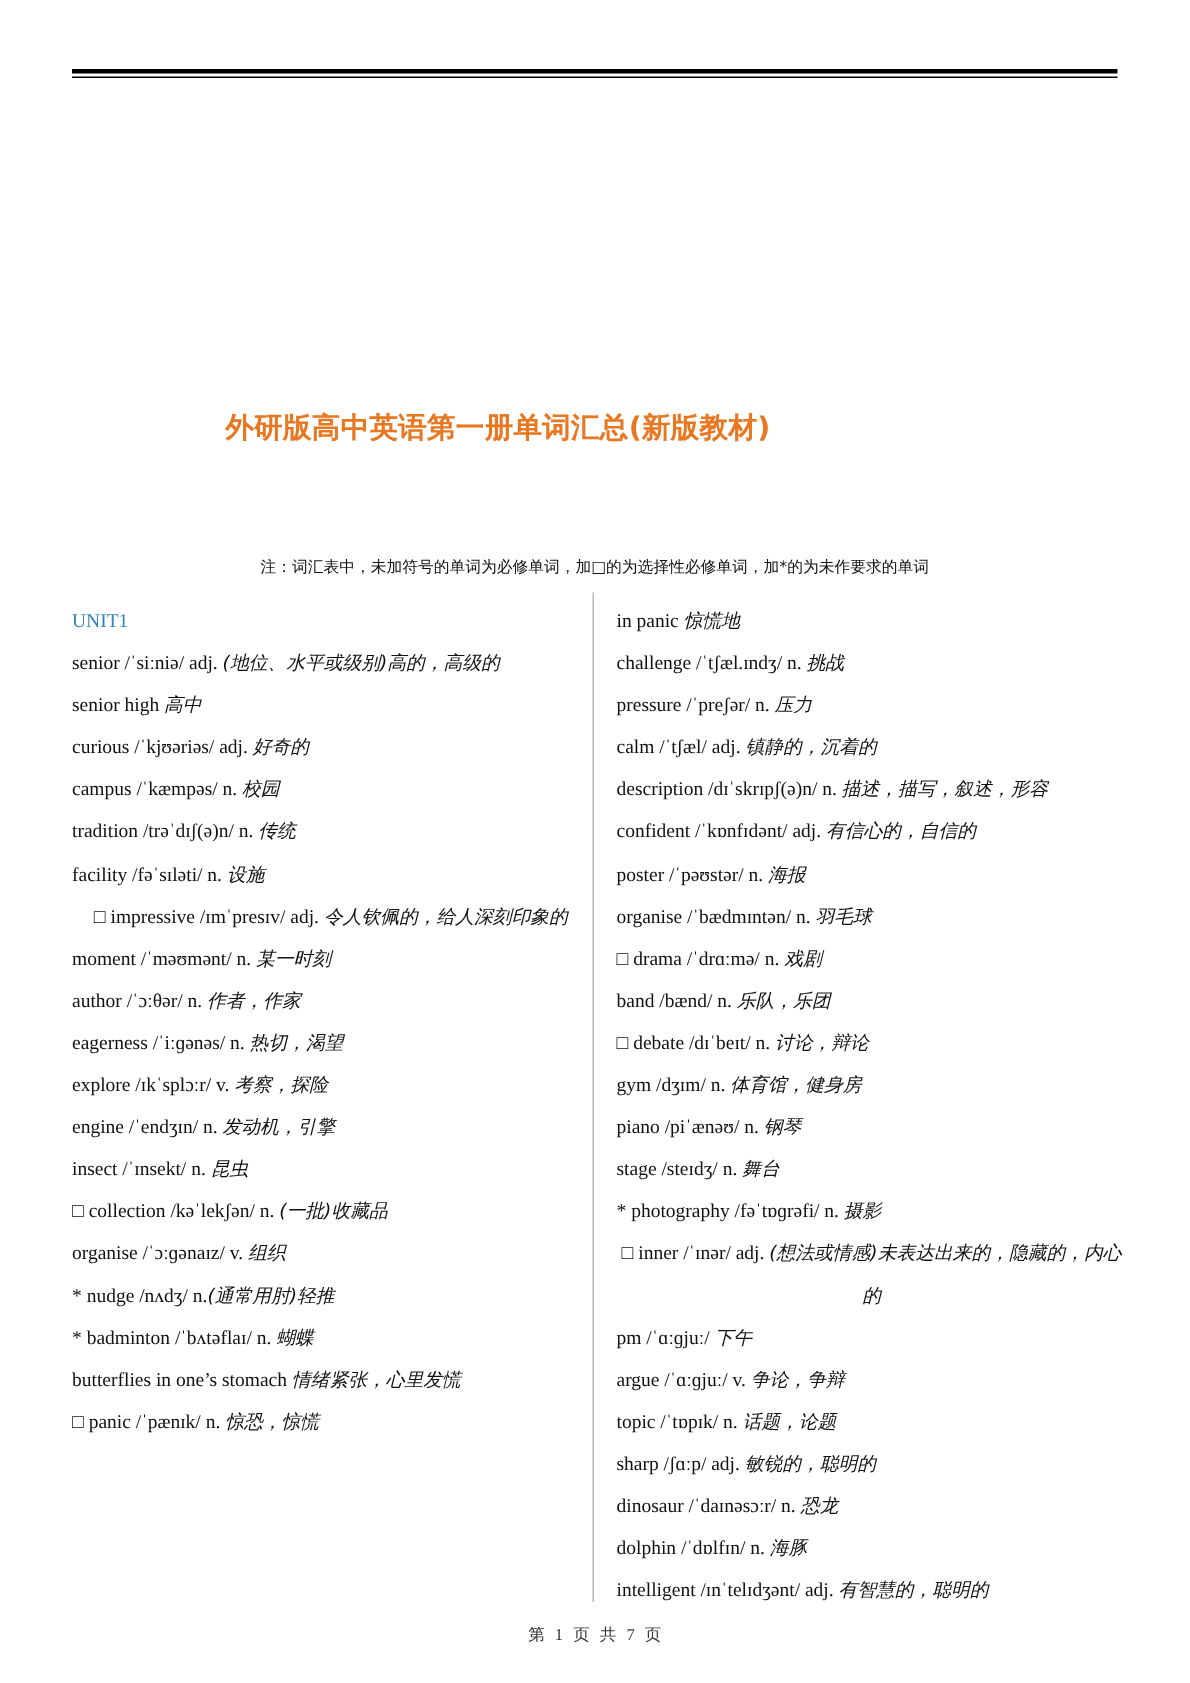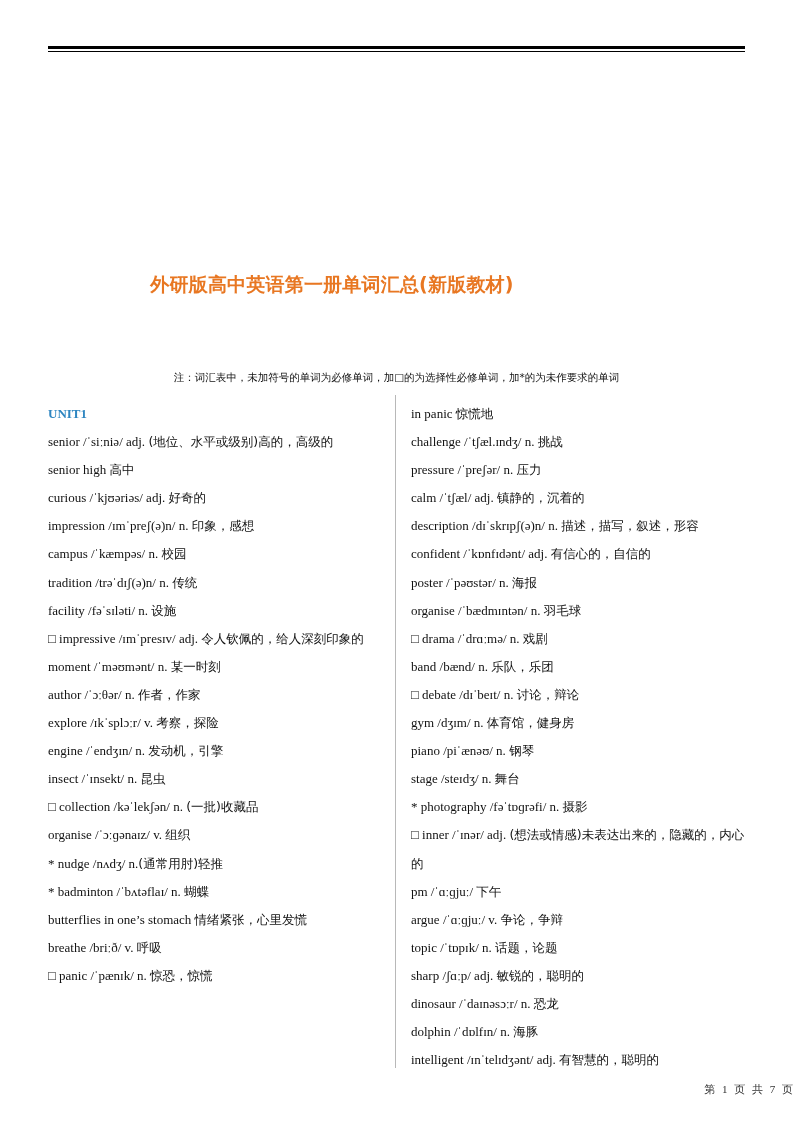--- a/index.html
+++ b/index.html
@@ -29,64 +29,63 @@
     }
     .col-left { left: 48px; }
     .col-right { left: 411px; width: 340px; }
     .divider {
       position: absolute; left: 395px; top: 395px; width: 1px; height: 673px; background: #b8b8b8;
     }
     .entry {
       font-size: 13px; line-height: 28.1px; white-space: nowrap;
     }
     .entry .zh {
-      font-family: "DejaVu Sans", "Liberation Sans", sans-serif; font-size: 12.5px;
+      font-family: "DejaVu Sans", "Liberation Sans", sans-serif; font-size: 12.5px; font-style: italic;
     }
-    .entry.wrap { white-space: normal; }
+    .entry.wrap { white-space: normal; text-align: center; }
     .unit-heading {
-      font-size: 13px; line-height: 28.1px; font-weight: bold; color: #2E86C1;
+      font-size: 13px; line-height: 28.1px; font-weight: normal; color: #2E86C1;
     }
     .footer {
-      position: absolute; left: 0; top: 1082px; width: 793px; text-align: right;
+      position: absolute; left: 0; top: 1082px; width: 793px; text-align: center;
       font-size: 11px; color: #333; word-spacing: 4px;
     }
   </style>
 </head>
 <body>
 
 <div class="header-rule-thick"></div>
 <div class="header-rule-thin"></div>
 
 <div class="doc-title">外研版高中英语第一册单词汇总(新版教材)</div>
 <div class="doc-note">注：词汇表中，未加符号的单词为必修单词，加□的为选择性必修单词，加*的为未作要求的单词</div>
 
 <div class="divider"></div>
 
 <div class="col col-left">
   <div class="unit-heading">UNIT1</div>
   <div id="left-entries">
       <div class="entry"><span class="en">senior /ˈsiːniə/ adj. </span><span class="zh">(地位、水平或级别)高的，高级的</span></div>
       <div class="entry"><span class="en">senior high </span><span class="zh">高中</span></div>
       <div class="entry"><span class="en">curious /ˈkjʊəriəs/ adj. </span><span class="zh">好奇的</span></div>
-      <div class="entry"><span class="en">impression /ɪmˈpreʃ(ə)n/ n. </span><span class="zh">印象，感想</span></div>
       <div class="entry"><span class="en">campus /ˈkæmpəs/ n. </span><span class="zh">校园</span></div>
       <div class="entry"><span class="en">tradition /trəˈdɪʃ(ə)n/ n. </span><span class="zh">传统</span></div>
       <div class="entry"><span class="en">facility /fəˈsɪləti/ n. </span><span class="zh">设施</span></div>
       <div class="entry wrap"><span class="en">□ impressive /ɪmˈpresɪv/ adj. </span><span class="zh">令人钦佩的，给人深刻印象的</span></div>
       <div class="entry"><span class="en">moment /ˈməʊmənt/ n. </span><span class="zh">某一时刻</span></div>
       <div class="entry"><span class="en">author /ˈɔːθər/ n. </span><span class="zh">作者，作家</span></div>
+      <div class="entry"><span class="en">eagerness /ˈiːɡənəs/ n. </span><span class="zh">热切，渴望</span></div>
       <div class="entry"><span class="en">explore /ɪkˈsplɔːr/ v. </span><span class="zh">考察，探险</span></div>
       <div class="entry"><span class="en">engine /ˈendʒɪn/ n. </span><span class="zh">发动机，引擎</span></div>
       <div class="entry"><span class="en">insect /ˈɪnsekt/ n. </span><span class="zh">昆虫</span></div>
       <div class="entry"><span class="en">□ collection /kəˈlekʃən/ n. </span><span class="zh">(一批)收藏品</span></div>
       <div class="entry"><span class="en">organise /ˈɔːɡənaɪz/ v. </span><span class="zh">组织</span></div>
       <div class="entry"><span class="en">* nudge /nʌdʒ/ n.</span><span class="zh">(通常用肘)轻推</span></div>
       <div class="entry"><span class="en">* badminton /ˈbʌtəflaɪ/ n. </span><span class="zh">蝴蝶</span></div>
       <div class="entry"><span class="en">butterflies in one’s stomach </span><span class="zh">情绪紧张，心里发慌</span></div>
-      <div class="entry"><span class="en">breathe /briːð/ v. </span><span class="zh">呼吸</span></div>
       <div class="entry"><span class="en">□ panic /ˈpænɪk/ n. </span><span class="zh">惊恐，惊慌</span></div>
     </div>
 </div>
 
 <div class="col col-right">
   <div id="right-entries">
       <div class="entry"><span class="en">in panic </span><span class="zh">惊慌地</span></div>
       <div class="entry"><span class="en">challenge /ˈtʃæl.ɪndʒ/ n. </span><span class="zh">挑战</span></div>
       <div class="entry"><span class="en">pressure /ˈpreʃər/ n. </span><span class="zh">压力</span></div>
       <div class="entry"><span class="en">calm /ˈtʃæl/ adj. </span><span class="zh">镇静的，沉着的</span></div>

